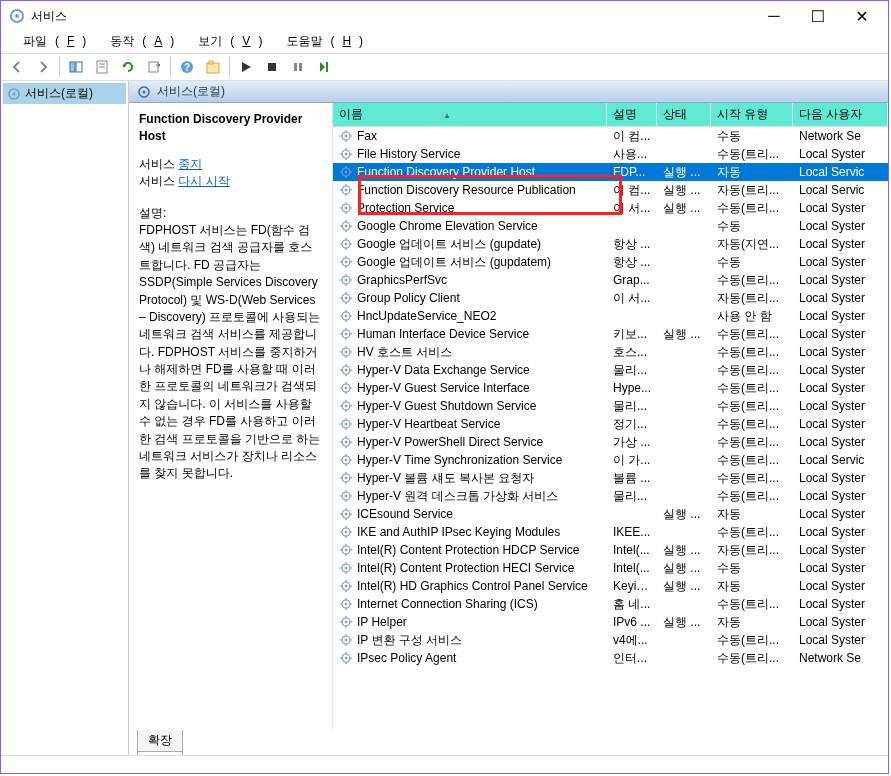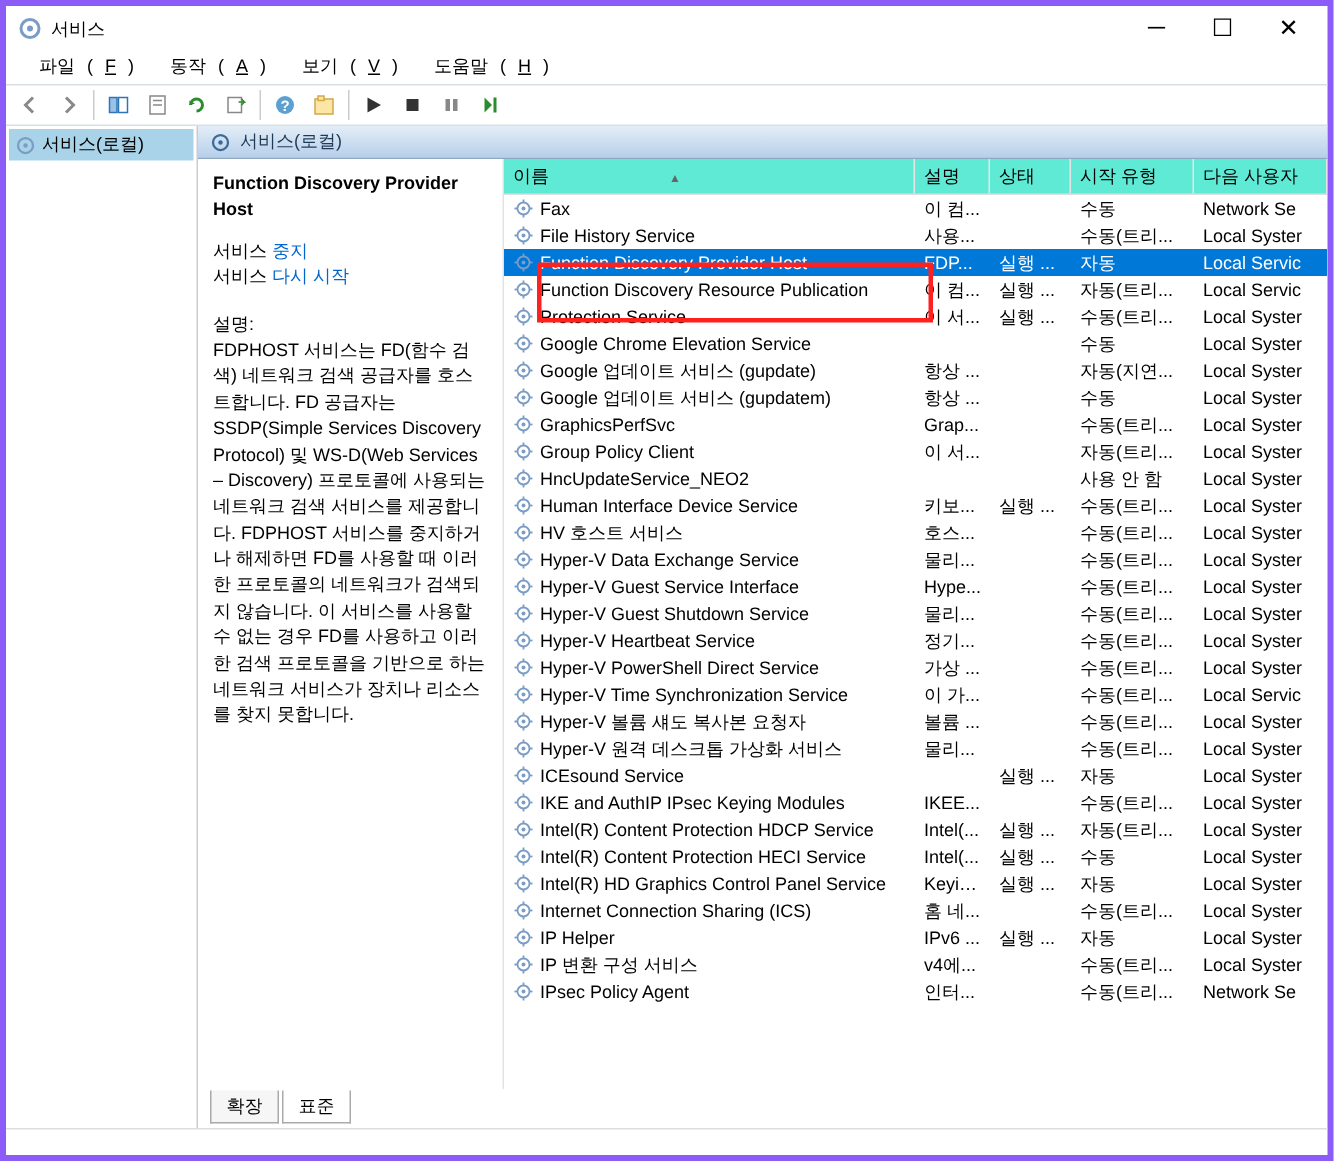--- a/index.html
+++ b/index.html
@@ -1,18 +1,18 @@
 <!DOCTYPE html>
 <html><head>
 <meta charset="utf-8">
 <style>
 * { margin: 0; padding: 0; box-sizing: border-box; font-family: "Segoe UI", "Malgun Gothic", sans-serif; }
 body { width: 891px; height: 776px; background: #fff; overflow: hidden; }
 
-.window { border: 4px solid #8b5cf6; width: 889px; height: 774px; display: flex; flex-direction: column; }
+.window { border: 1px solid #8b5cf6; width: 889px; height: 774px; display: flex; flex-direction: column; }
 
 .titlebar { height: 30px; display: flex; align-items: center; padding: 0 4px; }
 .title-icon { margin-right: 6px; margin-left: 4px; }
 .title-text { flex: 1; font-size: 12px; }
 .window-controls { display: flex; }
 .window-controls div { width: 44px; height: 28px; display: flex; align-items: center; justify-content: center; font-family: sans-serif; }
 
 .menubar { height: 22px; display: flex; padding: 0 6px; align-items: flex-start; font-size: 12px; }
 .menubar span { padding: 2px 8px; }
 .menu-hotkey { text-decoration: underline; }
@@ -26,21 +26,21 @@
 .tree-item { font-size: 12px; padding: 2px 4px; display: flex; align-items: center; gap: 4px; }
 .tree-item.active { background: #a9d3e8; }
 
 .right-main { flex: 1; display: flex; flex-direction: column; overflow: hidden; }
 .right-header { height: 22px; background: linear-gradient(#e3edf7, #b7cfea); border-bottom: 1px solid #8fa8c0; padding: 2px 8px; font-size: 12px; display: flex; align-items: center; color: #1e3b57; }
 .right-header svg { margin-right: 6px; }
 
 .detail-area { flex: 1; display: flex; overflow: hidden; }
 .detail-left { width: 204px; padding: 8px 10px; font-size: 12px; line-height: 1.45; border-right: 1px solid #e3e3e3; overflow: hidden; }
 .detail-title { font-weight: bold; margin-bottom: 10px; }
-.link { color: #0066cc; cursor: pointer; }
+.link { color: #0066cc; text-decoration: underline; cursor: pointer; }
 .detail-desc { margin-top: 14px; }
 
 .list-view { flex: 1; display: flex; flex-direction: column; overflow: hidden; }
 .list-header { display: flex; font-size: 12px; border-bottom: 1px solid #e0e0e0; background: #5eead4; align-items: center; }
 .list-header div { border-right: 1px solid #e5e5e5; padding: 3px 6px; white-space: nowrap; overflow: hidden; }
 .col-name { width: 274px; }
 .col-desc { width: 50px; }
 .col-state { width: 54px; }
 .col-start { width: 82px; }
 .col-logon { flex: 1; }
@@ -48,21 +48,21 @@
 
 .list-body { flex: 1; overflow-y: scroll; overflow-x: auto; }
 .row { display: flex; font-size: 12px; height: 18px; align-items: center; white-space: nowrap; }
 .row.selected { background: #0078d7; color: #fff; }
 .row div { overflow: hidden; text-overflow: ellipsis; padding: 0 6px; }
 .row .col-name { display: flex; align-items: center; gap: 4px; }
 .gear { flex-shrink: 0; }
 
 .highlight-box { position: absolute; border: 3px solid #ff2020; pointer-events: none; z-index: 100; left: 358px; top: 175px; width: 264px; height: 40px; }
 
-.tabs-footer { height: 24px; display: flex; align-items: flex-start; padding: 0 8px; font-size: 12px; margin-top: 2px; }
+.tabs-footer { height: 24px; display: flex; align-items: flex-start; padding: 0 8px; font-size: 12px; margin-top: 2px; flex-direction: column; }
 .tab { border: 1px solid #aaa; border-top: none; padding: 2px 10px; margin-right: 2px; background: #fff; position: relative; top: -1px; }
 .tab.inactive { background: #f6f6f6; }
 
 .footer-placeholder { height: 18px; border-top: 1px solid #ddd; }
 
 ::-webkit-scrollbar { width: 17px; height: 17px; }
 ::-webkit-scrollbar-track { background: #f1f1f1; }
 ::-webkit-scrollbar-thumb { background: #c1c1c1; }
 ::-webkit-scrollbar-button { background: #f1f1f1; height: 17px; }
 </style>

